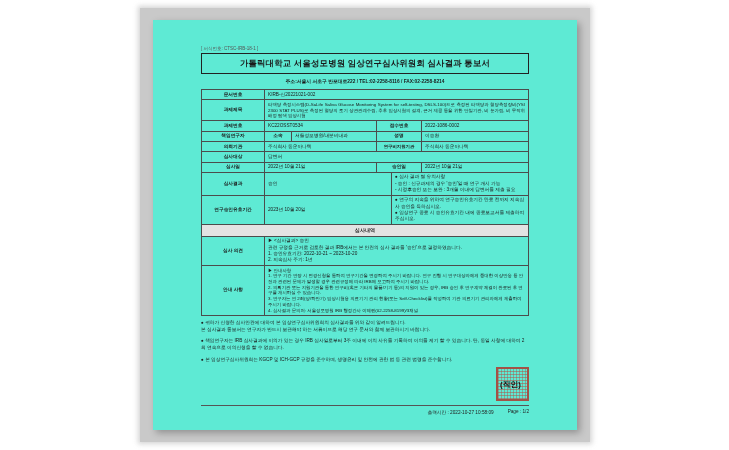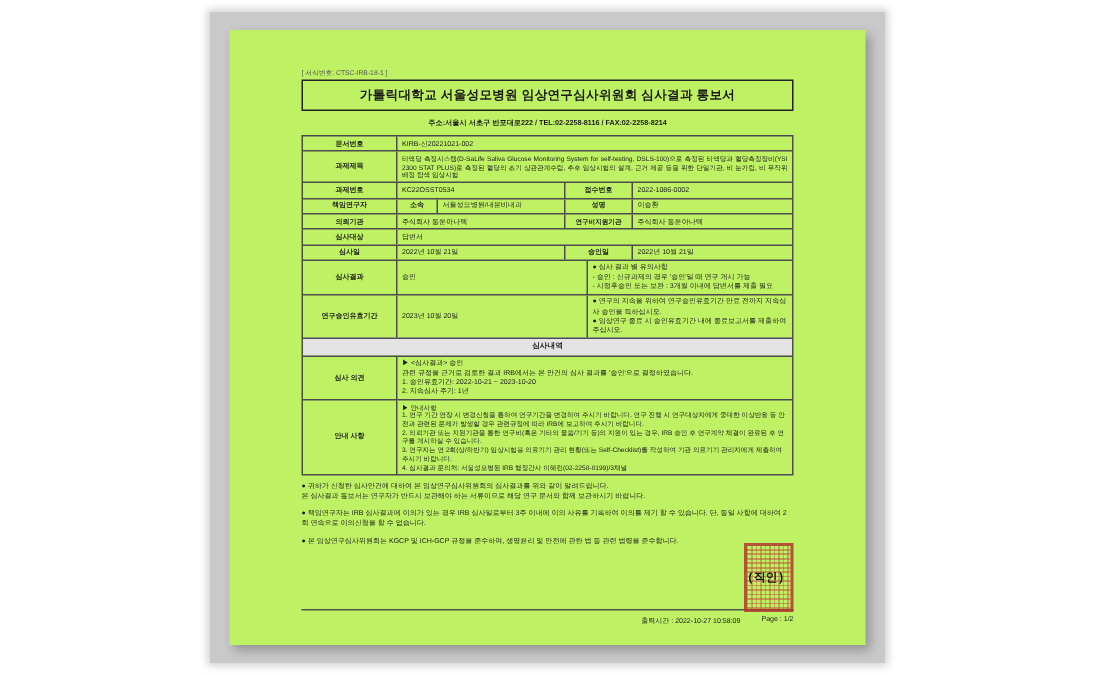--- a/index.html
+++ b/index.html
@@ -11,21 +11,21 @@
     overflow: hidden;
     color: #1a1a1a;
   }
   .backdrop {
     position: absolute; left: 140px; top: 8px; width: 450px; height: 434px;
     background: #c9c9c9;
     box-shadow: 0 0 5px 2px rgba(201,201,201,.8);
   }
   .paper {
     position: absolute; left: 13px; top: 12px; width: 424px; height: 410px;
-    background: #bef264;
+    background: #5eead4;
     box-shadow: 3px 3px 7px rgba(0,0,0,.28);
     padding-left: 32px;
   }
   .content { position: absolute; left: 48px; top: 26px; width: 328px; }
 
   .form-no { font-size: 4.5px; color: #555; margin-bottom: 2px; }
   .title-box {
     border: 1.2px solid #222; text-align: center; font-weight: bold;
     font-size: 8.4px; padding: 4px 2px; margin-bottom: 4px; letter-spacing: .2px;
   }
@@ -52,21 +52,21 @@
   .justify { text-align: justify; }
   .r9 { min-height: 9px; } .r10 { min-height: 10px; }
   .sec-head { background: #e3e3e3; }
   .sec-head .cell { justify-content: center; font-weight: bold; font-size: 5.1px; padding: 2px; width: 100%; }
 
   .notes { margin-top: 4px; font-size: 4.7px; line-height: 1.45; white-space: pre-line; }
   .notes + .notes { margin-top: 5px; }
 
   .sign-row { margin-top: 2px; display: flex; justify-content: flex-end; align-items: center; height: 37px; }
   .sign-text { font-weight: bold; font-size: 8.4px; margin-right: 3px; white-space: nowrap; }
-  .seal { position: relative; width: 33px; height: 46px; flex: none; font-family: Liberation Mono, monospace; }
+  .seal { position: relative; width: 33px; height: 34px; flex: none; }
   .seal-art {
     position: absolute; inset: 0; border: 2px solid #b0382e; opacity: .85;
     background:
       repeating-linear-gradient(0deg,  rgba(186,62,52,.55) 0 1px, transparent 1px 3px),
       repeating-linear-gradient(90deg, rgba(186,62,52,.45) 0 1px, transparent 1px 3px);
   }
   .seal-label {
     position: absolute; top: 50%; left: 44%; transform: translate(-50%,-50%);
     font-weight: bold; font-size: 7.8px; color: #111; white-space: nowrap; z-index: 2;
   }

